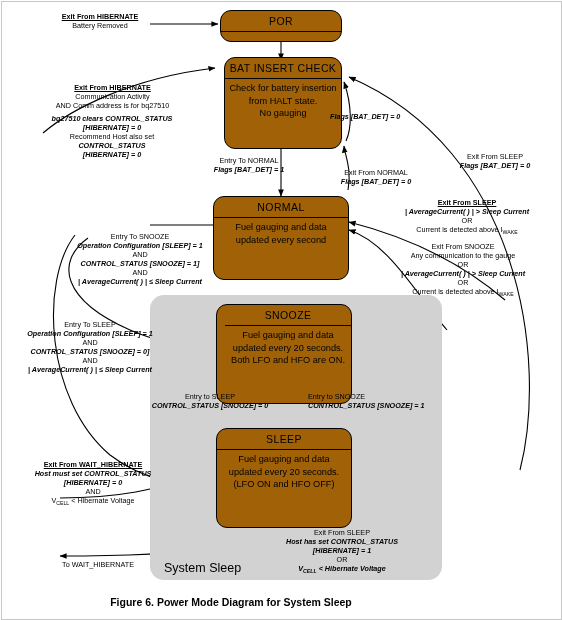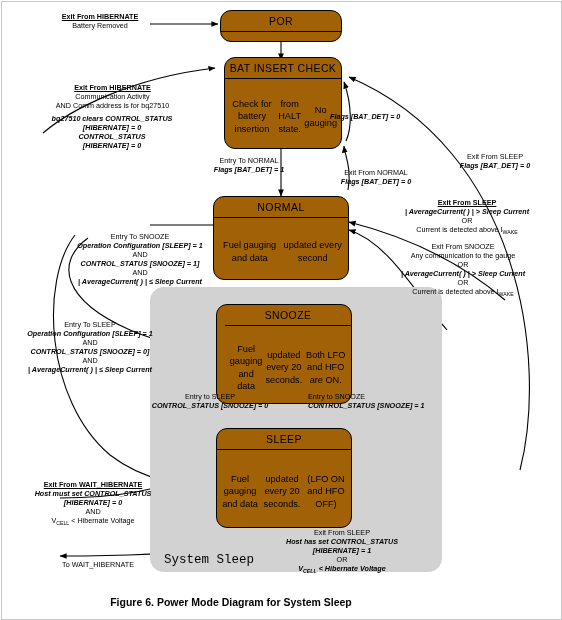--- a/index.html
+++ b/index.html
@@ -5,21 +5,21 @@
   html,body{margin:0;padding:0;background:#ffffff;}
   body{width:562px;height:620px;position:relative;overflow:hidden;
        font-family:"Liberation Sans","DejaVu Sans",sans-serif;color:#000;}
   #canvas{position:absolute;left:0;top:0;width:562px;height:620px;}
   svg.layer{position:absolute;left:0;top:0;width:562px;height:620px;pointer-events:none;}
 
   .state{position:absolute;box-sizing:border-box;background:#a16207;border:1.6px solid #000;
          border-radius:11px;z-index:5;}
   .state .hdr{height:20px;line-height:20px;text-align:center;font-size:10.5px;
               letter-spacing:.4px;border-bottom:1.1px solid #000;white-space:nowrap;}
-  .state .body{display:flex;flex-direction:row;align-items:center;justify-content:flex-start;
+  .state .body{display:flex;flex-direction:column;align-items:center;justify-content:flex-start;
                text-align:center;font-size:9.2px;line-height:12.5px;padding:3px 4px;
                height:calc(100% - 21px);}
   .state .body span{display:block;}
 
   .sysbox{position:absolute;background:#d2d2d2;border-radius:14px;z-index:1;}
   .sysbox .sl{position:absolute;left:14px;bottom:5px;font-size:12.5px;}
 
   .ann{position:absolute;z-index:8;font-size:7.2px;line-height:9.1px;text-align:center;
        white-space:nowrap;}
   .ann .u{font-weight:bold;text-decoration:underline;}
@@ -32,21 +32,21 @@
   .frame{position:absolute;left:0.5px;top:0.5px;width:561px;height:619px;
          border:1px solid #c8c8c8;box-sizing:border-box;z-index:0;}
 </style>
 </head>
 <body>
 
 <div id="canvas">
 
   <div class="frame"></div>
 
-  <div class="sysbox" style="left:150px;top:287px;width:292px;height:285px;font-family:Liberation Mono, monospace;">
+  <div class="sysbox" style="left:150px;top:295px;width:292px;height:285px;">
     <div class="sl">System Sleep</div>
   </div>
 
   <svg class="layer" viewBox="0 0 562 620">
     <defs>
       <marker id="ah" markerWidth="7" markerHeight="7" refX="6" refY="3" orient="auto">
         <path d="M0,0.4 L6.4,3 L0,5.6 z" fill="#000"></path>
       </marker>
     </defs>
     <g fill="none" stroke="#000" stroke-width="1.1">
@@ -133,20 +133,21 @@
 
   <div class="ann" style="left:30px;top:83px;width:165px;">
     <span class="u">Exit From  HIBERNATE</span>
     <span class="b">Communication Activity</span>
     <span class="b">AND Comm address is for bq27510</span>
   </div>
 
   <div class="ann" style="left:28px;top:114px;width:168px;">
     <span class="bi">bq27510 clears CONTROL_STATUS</span>
     <span class="bi">[HIBERNATE] = 0</span>
+    <span class="b">Recommend Host also set</span>
     <span class="bi">CONTROL_STATUS</span>
     <span class="bi">[HIBERNATE] = 0</span>
   </div>
 
   <div class="ann" style="left:194px;top:156px;width:110px;">
     <span class="b">Entry To NORMAL</span>
     <span class="bi">Flags [BAT_DET] = 1</span>
   </div>
 
   <div class="ann" style="left:330px;top:112px;width:100px;text-align:left;">
@@ -200,21 +201,21 @@
   <div class="ann" style="left:148px;top:392px;width:124px;">
     <span class="b">Entry to SLEEP</span>
     <span class="bi">CONTROL_STATUS [SNOOZE] = 0</span>
   </div>
 
   <div class="ann" style="left:308px;top:392px;width:130px;text-align:left;">
     <span class="b">Entry to SNOOZE</span>
     <span class="bi">CONTROL_STATUS [SNOOZE] = 1</span>
   </div>
 
-  <div class="ann" style="left:14px;top:460px;width:158px;margin-top:20px;">
+  <div class="ann" style="left:14px;top:460px;width:158px;">
     <span class="u">Exit From WAIT_HIBERNATE</span>
     <span class="bi">Host must set CONTROL_STATUS</span>
     <span class="bi">[HIBERNATE] = 0</span>
     <span class="b">AND</span>
     <span class="b">V<sub>CELL</sub> &lt; Hibernate Voltage</span>
   </div>
 
   <div class="ann" style="left:38px;top:560px;width:120px;">
     <span class="b">To WAIT_HIBERNATE</span>
   </div>

